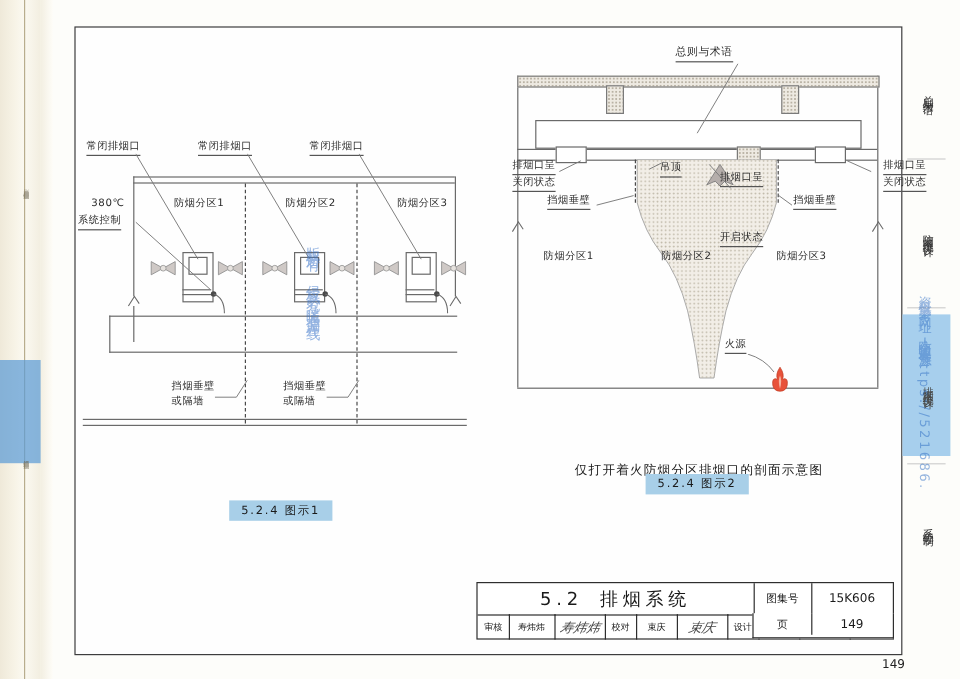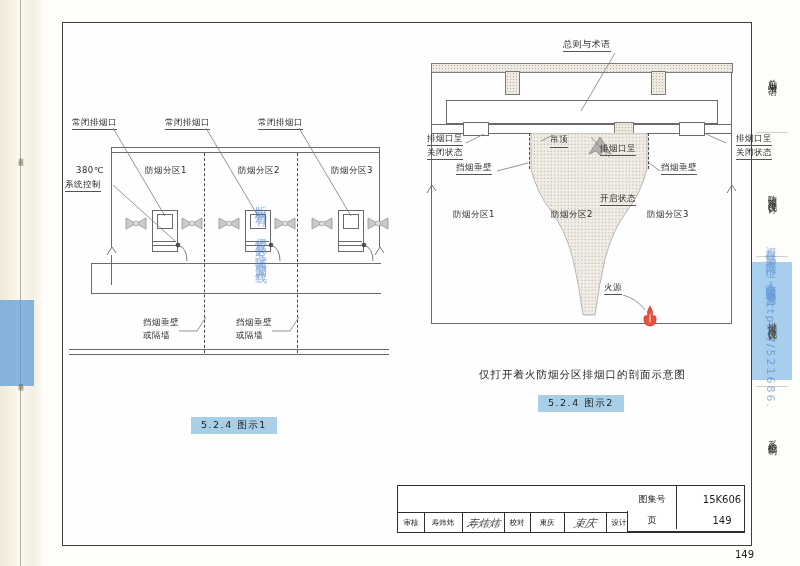--- a/index.html
+++ b/index.html
@@ -58,21 +58,21 @@
   .wm{position:absolute;color:#3a74c9;opacity:.55;font-size:12px;letter-spacing:3px;
       writing-mode:vertical-rl;white-space:nowrap;pointer-events:none;}
   .wm2{position:absolute;color:#2f6ec4;opacity:.5;font-size:11px;letter-spacing:2px;
        writing-mode:vertical-rl;white-space:nowrap;pointer-events:none;}
 
   
   .tb{position:absolute;border:1.4px solid #2e2e2e;background:#fff;}
   .tb-cell{position:absolute;border-right:1px solid #2e2e2e;
            display:flex;align-items:center;justify-content:center;
            font-size:9px;color:#1a1a1a;white-space:nowrap;overflow:hidden;}
-  .tb-cell.nb{border-right:none;margin-left:12px;}
+  .tb-cell.nb{border-right:none;}
   .tb-row2{border-top:1px solid #2e2e2e;}
   .tb-title{font-size:15px;letter-spacing:4px;}
   .sig{font-family:"DejaVu Serif","Liberation Serif",serif;font-style:italic;
        font-size:11px;color:#2b2b2b;transform:skewX(-12deg);opacity:.88;}
   .pageno{position:absolute;font-size:10px;color:#222;}
 </style>
 </head>
 <body>
 
 <div id="page">
@@ -303,25 +303,29 @@
 
       <div class="lbl" style="left:390px;top:186px;">防烟分区1</div>
       <div class="lbl" style="left:488px;top:186px;">防烟分区2</div>
       <div class="lbl" style="left:584px;top:186px;">防烟分区3</div>
 
       <div class="lbl u" style="left:541px;top:259px;">火源</div>
       <svg style="position:absolute;left:560px;top:272px;" width="26" height="18">
         <path d="M0 0 Q14 4 22 15" stroke="#7a7a7a" fill="none" stroke-width=".8"></path>
       </svg>
 
-      <div class="cap" style="left:416px;top:345px;font-family:Liberation Mono, monospace;">仅打开着火防烟分区排烟口的剖面示意图</div>
+      <div class="cap" style="left:416px;top:362px;font-family:Liberation Mono, monospace;">仅打开着火防烟分区排烟口的剖面示意图</div>
       <div class="figbox" style="left:475px;top:372px;">5.2.4 图示2</div>
 
       <div class="tb" style="left:334px;top:462px;width:346px;height:46px;">
 
+        <div class="tb-cell tb-title" style="left:0;top:0;width:230px;height:26px;">
+          <span style="margin-right:14px;">5.2</span>
+          <span>排烟系统</span>
+        </div>
         <div class="tb-cell" style="left:230px;top:0;width:48px;height:26px;">图集号</div>
         <div class="tb-cell nb" style="left:278px;top:0;width:68px;height:26px;font-size:10px;">15K606</div>
 
         <div class="tb-cell tb-row2" style="left:0;top:26px;width:26px;height:20px;font-size:7.5px;">审核</div>
         <div class="tb-cell tb-row2" style="left:26px;top:26px;width:38px;height:20px;font-size:7.5px;">寿炜炜</div>
         <div class="tb-cell tb-row2" style="left:64px;top:26px;width:42px;height:20px;">
           <span class="sig">寿炜炜</span>
         </div>
         <div class="tb-cell tb-row2" style="left:106px;top:26px;width:26px;height:20px;font-size:7.5px;">校对</div>
         <div class="tb-cell tb-row2" style="left:132px;top:26px;width:34px;height:20px;font-size:7.5px;">束庆</div>

